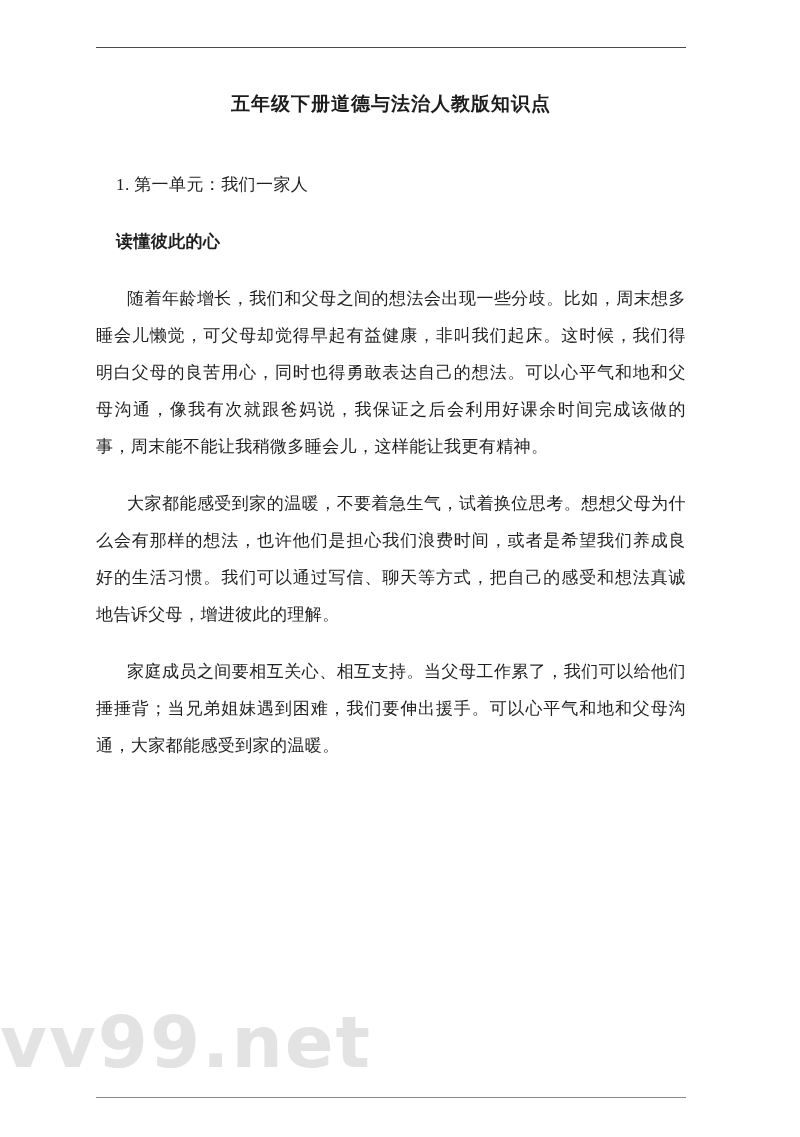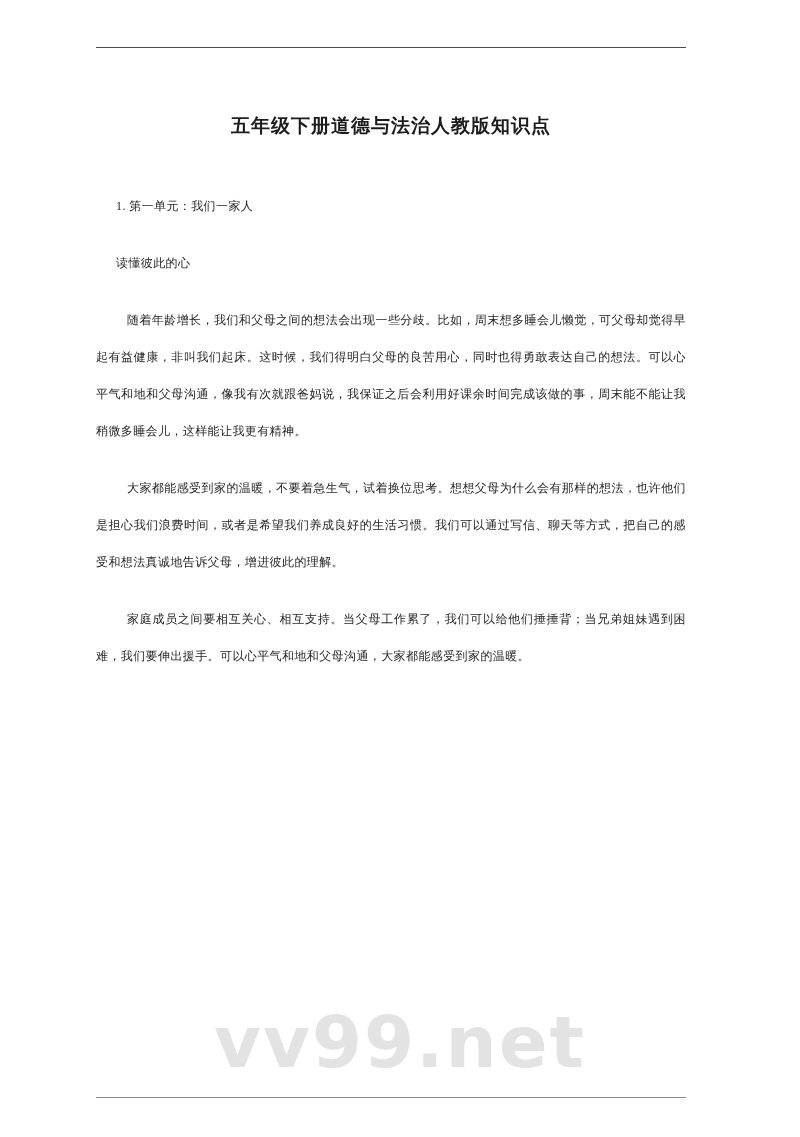--- a/index.html
+++ b/index.html
@@ -37,59 +37,59 @@
     position: absolute;
     left: 96px;
     top: 1097px;
     width: 590px;
     height: 1px;
     background: #8a8a8a;
   }
   .doc-body {
     position: absolute;
     left: 96px;
-    top: 92px;
+    top: 70px;
     width: 590px;
   }
   .doc-title {
     text-align: center;
     font-size: 19px;
     font-weight: bold;
     color: #1c1c1c;
     letter-spacing: 1px;
     margin: 18px 0 0 0;
     line-height: 32px;
   }
   .para {
-    font-size: 12px;
+    font-size: 17px;
     color: #1f1f1f;
     line-height: 37px;
     margin: 0;
     text-align: justify;
     letter-spacing: 0.4px;
   }
   .para.item {
     margin-top: 46px;
     text-indent: 20px;
   }
   .para.heading {
     margin-top: 20px;
     text-indent: 20px;
-    font-weight: normal;
+    font-weight: bold;
   }
   .para.indent {
     margin-top: 20px;
     text-indent: 31px;
   }
   .watermark {
     position: absolute;
     left: 0;
     top: 1000px;
     width: 800px;
-    text-align: center;
+    text-align: left;
     font-family: "DejaVu Sans", sans-serif;
     font-size: 72px;
     font-weight: bold;
     color: #e3e3e3;
     letter-spacing: 2px;
     user-select: none;
   }
 </style>
 </head>
 <body>

